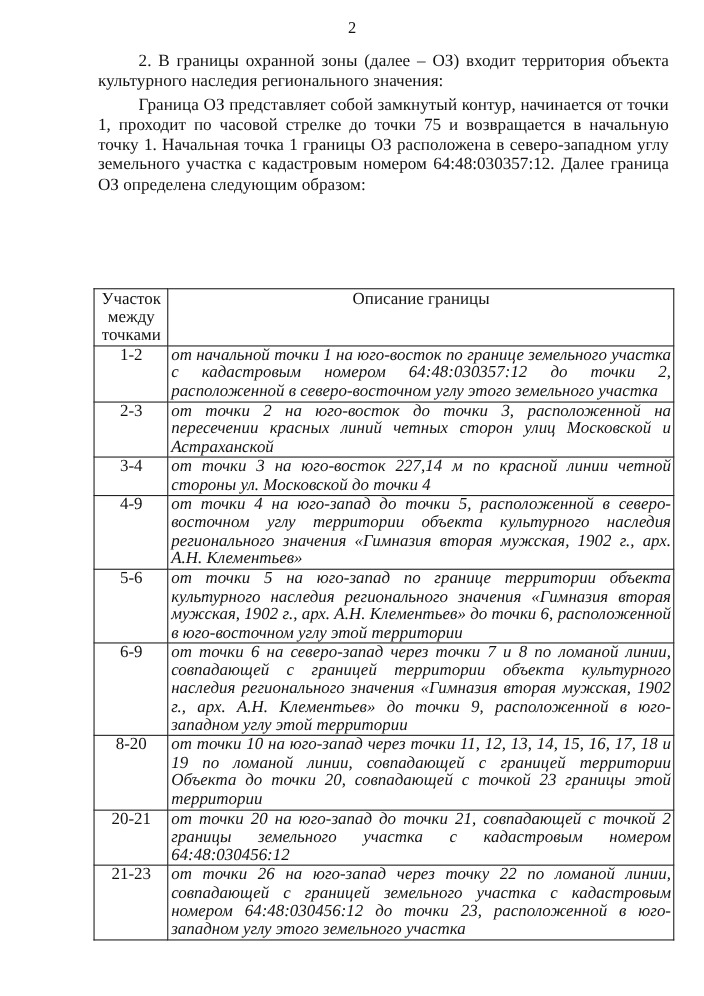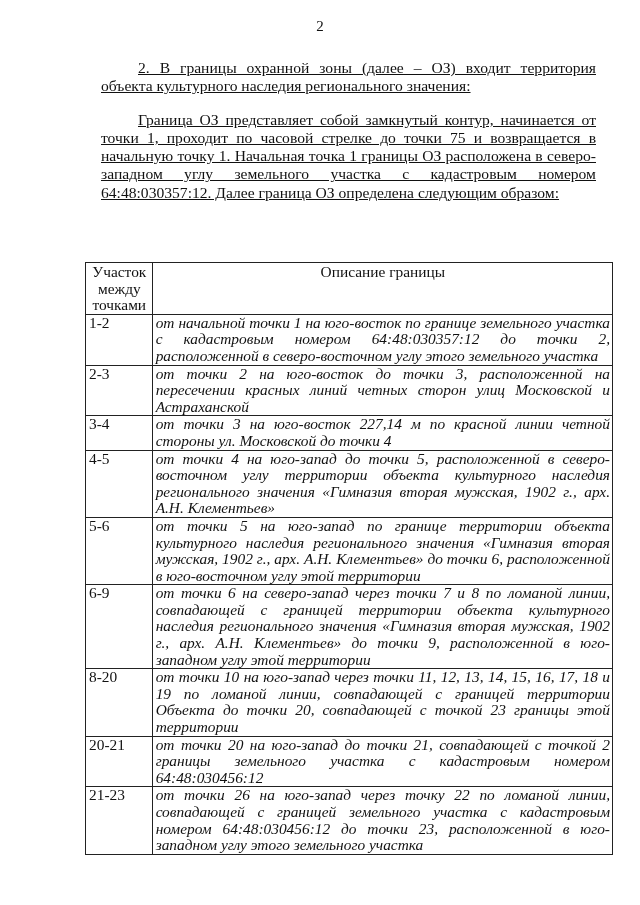--- a/index.html
+++ b/index.html
@@ -25,24 +25,23 @@
   }
   .body-text {
     position: absolute;
     left: 85px;
     top: 43px;
     width: 527px;
     font-size: 15.6px;
     line-height: 18.1px;
   }
   .body-text p {
-    margin: 16px;
+    margin: 4px;
     text-indent: 37px;
     text-align: justify;
-    text-decoration: underline;
   }
   .boundary-table {
     position: absolute;
     left: 85px;
     top: 262px;
     width: 528px;
     border-collapse: collapse;
     font-size: 15.4px;
     line-height: 16.6px;
     table-layout: fixed;
@@ -55,20 +54,21 @@
   }
   .boundary-table th {
     font-weight: normal;
     text-align: center;
     padding-top: 1px;
     padding-bottom: 0;
   }
   .col-seg { width: 66px; }
   .col-desc { width: 456px; }
   .seg-cell {
+    text-align: center;
     margin-top: 42px;
   }
   .desc-cell {
     text-align: justify;
     font-style: italic;
   }
 </style>
 </head>
 <body>
 
@@ -97,21 +97,21 @@
     </tr>
     <tr>
       <td class="seg-cell">2-3</td>
       <td class="desc-cell">от точки 2 на юго-восток до точки 3, расположенной на пересечении красных линий четных сторон улиц Московской и Астраханской</td>
     </tr>
     <tr>
       <td class="seg-cell">3-4</td>
       <td class="desc-cell">от точки 3 на юго-восток 227,14 м по красной линии четной стороны ул. Московской до точки 4</td>
     </tr>
     <tr>
-      <td class="seg-cell">4-5</td>
+      <td class="seg-cell">4-9</td>
       <td class="desc-cell">от точки 4 на юго-запад до точки 5, расположенной в северо-восточном углу территории объекта культурного наследия регионального значения «Гимназия вторая мужская, 1902 г., арх. А.Н. Клементьев»</td>
     </tr>
     <tr>
       <td class="seg-cell">5-6</td>
       <td class="desc-cell">от точки 5 на юго-запад по границе территории объекта культурного наследия регионального значения «Гимназия вторая мужская, 1902 г., арх. А.Н. Клементьев» до точки 6, расположенной в юго-восточном углу этой территории</td>
     </tr>
     <tr>
       <td class="seg-cell">6-9</td>
       <td class="desc-cell">от точки 6 на северо-запад через точки 7 и 8 по ломаной линии, совпадающей с границей территории объекта культурного наследия регионального значения «Гимназия вторая мужская, 1902 г., арх. А.Н. Клементьев» до точки 9, расположенной в юго-западном углу этой территории</td>
     </tr>

